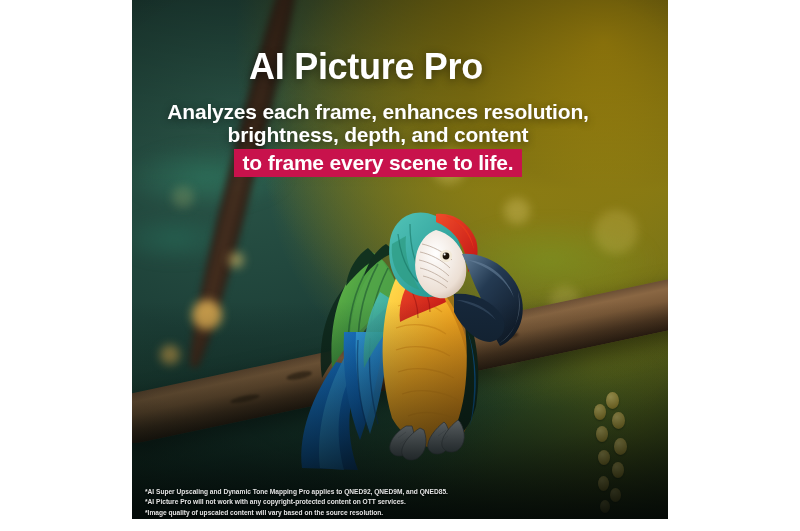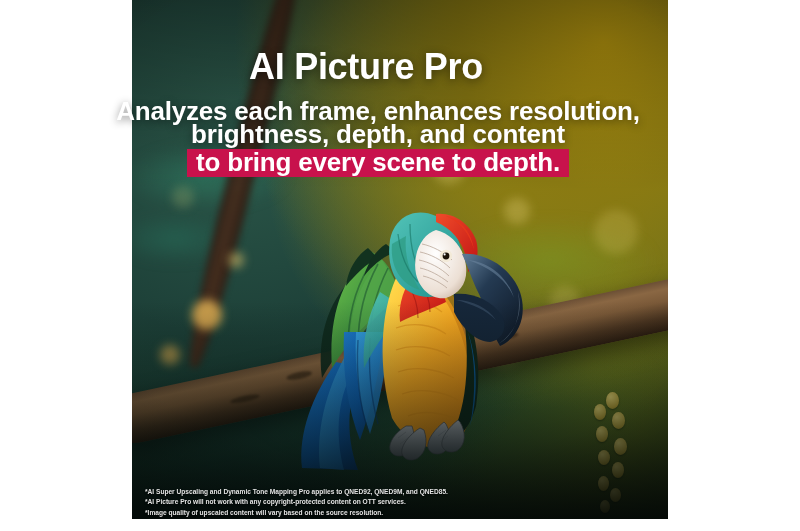--- a/index.html
+++ b/index.html
@@ -64,21 +64,21 @@
 
   
   #parrot{position:absolute;left:108px;top:182px;width:320px;height:290px;}
   #parrot svg{width:100%;height:100%;display:block;}
 
   
   #title{position:absolute;left:0;right:0;top:46px;text-align:center;
       font-size:36px;font-weight:bold;color:#fff;letter-spacing:-.3px;
       text-shadow:0 2px 10px rgba(0,0,0,.45);}
   #subhead{position:absolute;left:0;right:0;top:100px;text-align:center;
-      font-size:26px;font-weight:bold;color:#fff;line-height:23px;
+      font-size:21px;font-weight:bold;color:#fff;line-height:23px;
       letter-spacing:-.2px;text-shadow:0 2px 8px rgba(0,0,0,.45);padding-left:24px;}
   #subhead .line{display:block;}
   #subhead .hl{display:inline-block;background:#c8124c;color:#fff;
       padding:2px 9px 3px;margin-top:3px;text-shadow:none;}
 
   #footnotes{position:absolute;left:145px;top:487px;width:430px;
       font-size:6.6px;line-height:10.4px;color:#e3e3e3;font-weight:bold;
       text-shadow:0 1px 2px rgba(0,0,0,.75);}
   #footnotes div{white-space:nowrap;}
 </style>
@@ -275,16 +275,16 @@
       <div>*AI Picture Pro will not work with any copyright-protected content on OTT services.</div>
       <div>*Image quality of upscaled content will vary based on the source resolution.</div>
     </div>
   </div>
 
   <div id="title">AI Picture Pro</div>
 
   <div id="subhead">
     <span class="line">Analyzes each frame, enhances resolution,</span>
     <span class="line">brightness, depth, and content</span>
-    <span class="line"><span class="hl">to bring every scene to depth.</span></span>
+    <span class="line"><span class="hl">to frame every scene to life.</span></span>
   </div>
 
 </div>
 
 </body></html>

